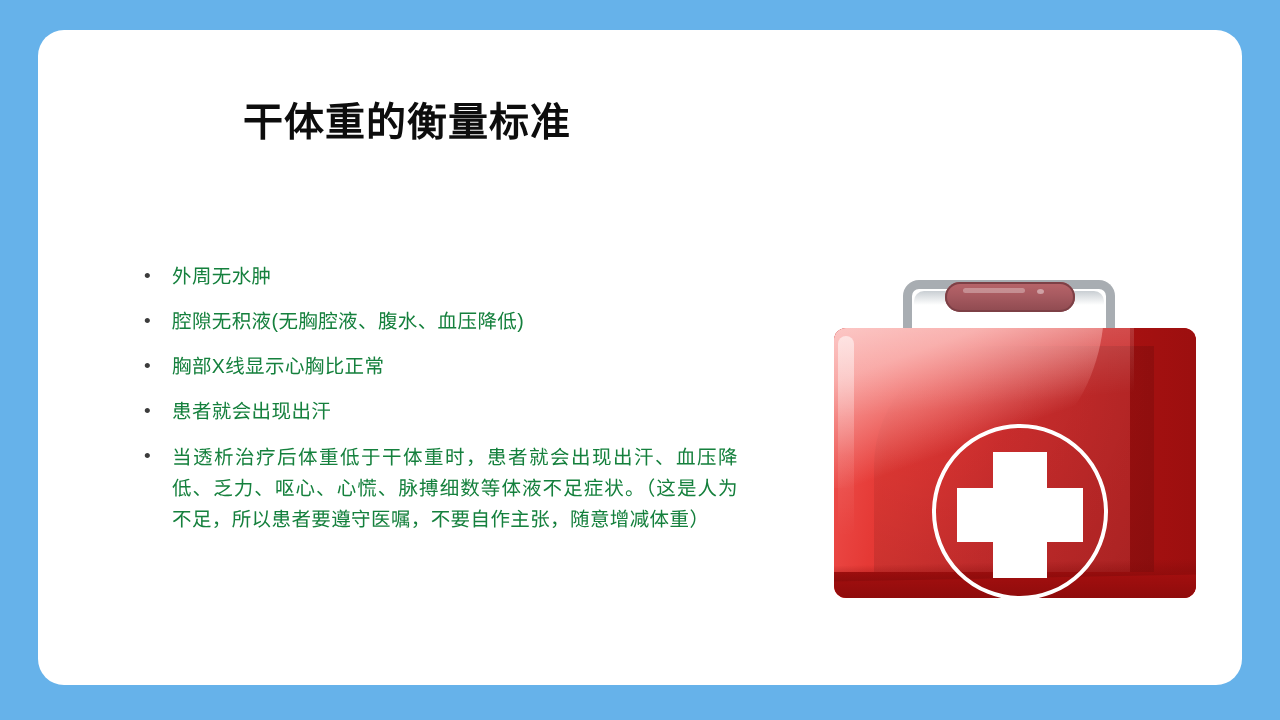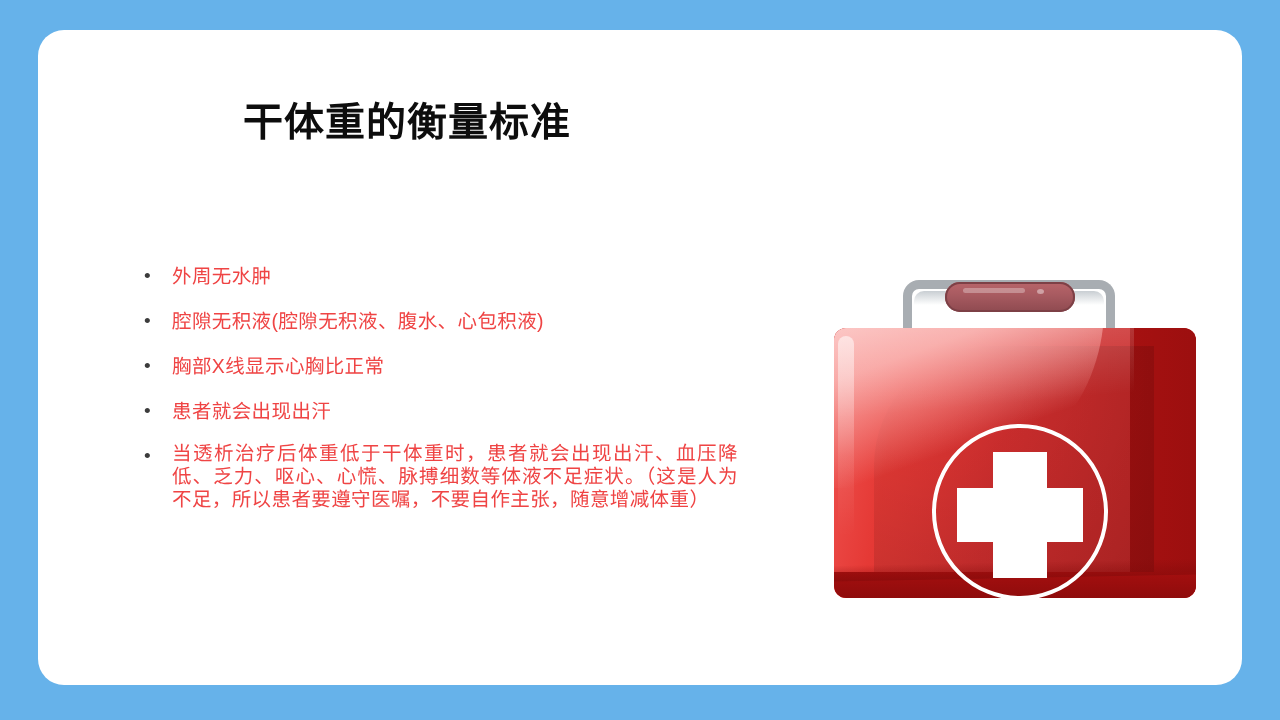--- a/index.html
+++ b/index.html
@@ -68,26 +68,26 @@
     line-height: 28px;
     color: #3c3c3c;
     text-align: left;
     padding-left: 6px;
   }
 
   .bullet-text {
     flex: 1 1 auto;
     font-size: 19.5px;
     line-height: 28px;
-    color: #ef4444;
+    color: #15803d;
     letter-spacing: 0.4px;
   }
 
   .bullet-row.paragraph .bullet-text {
-    line-height: 23px;
+    line-height: 31px;
     text-align: justify;
     text-justify: inter-ideograph;
   }
 
   
   .kit {
     position: absolute;
     left: 790px;
     top: 248px;
     width: 370px;
@@ -279,21 +279,21 @@
 
     <div class="bullets">
 
       <div class="bullet-row">
         <span class="bullet-dot">•</span>
         <span class="bullet-text">外周无水肿</span>
       </div>
 
       <div class="bullet-row">
         <span class="bullet-dot">•</span>
-        <span class="bullet-text">腔隙无积液(腔隙无积液、腹水、心包积液)</span>
+        <span class="bullet-text">腔隙无积液(无胸腔液、腹水、血压降低)</span>
       </div>
 
       <div class="bullet-row">
         <span class="bullet-dot">•</span>
         <span class="bullet-text">胸部X线显示心胸比正常</span>
       </div>
 
       <div class="bullet-row">
         <span class="bullet-dot">•</span>
         <span class="bullet-text">患者就会出现出汗</span>

